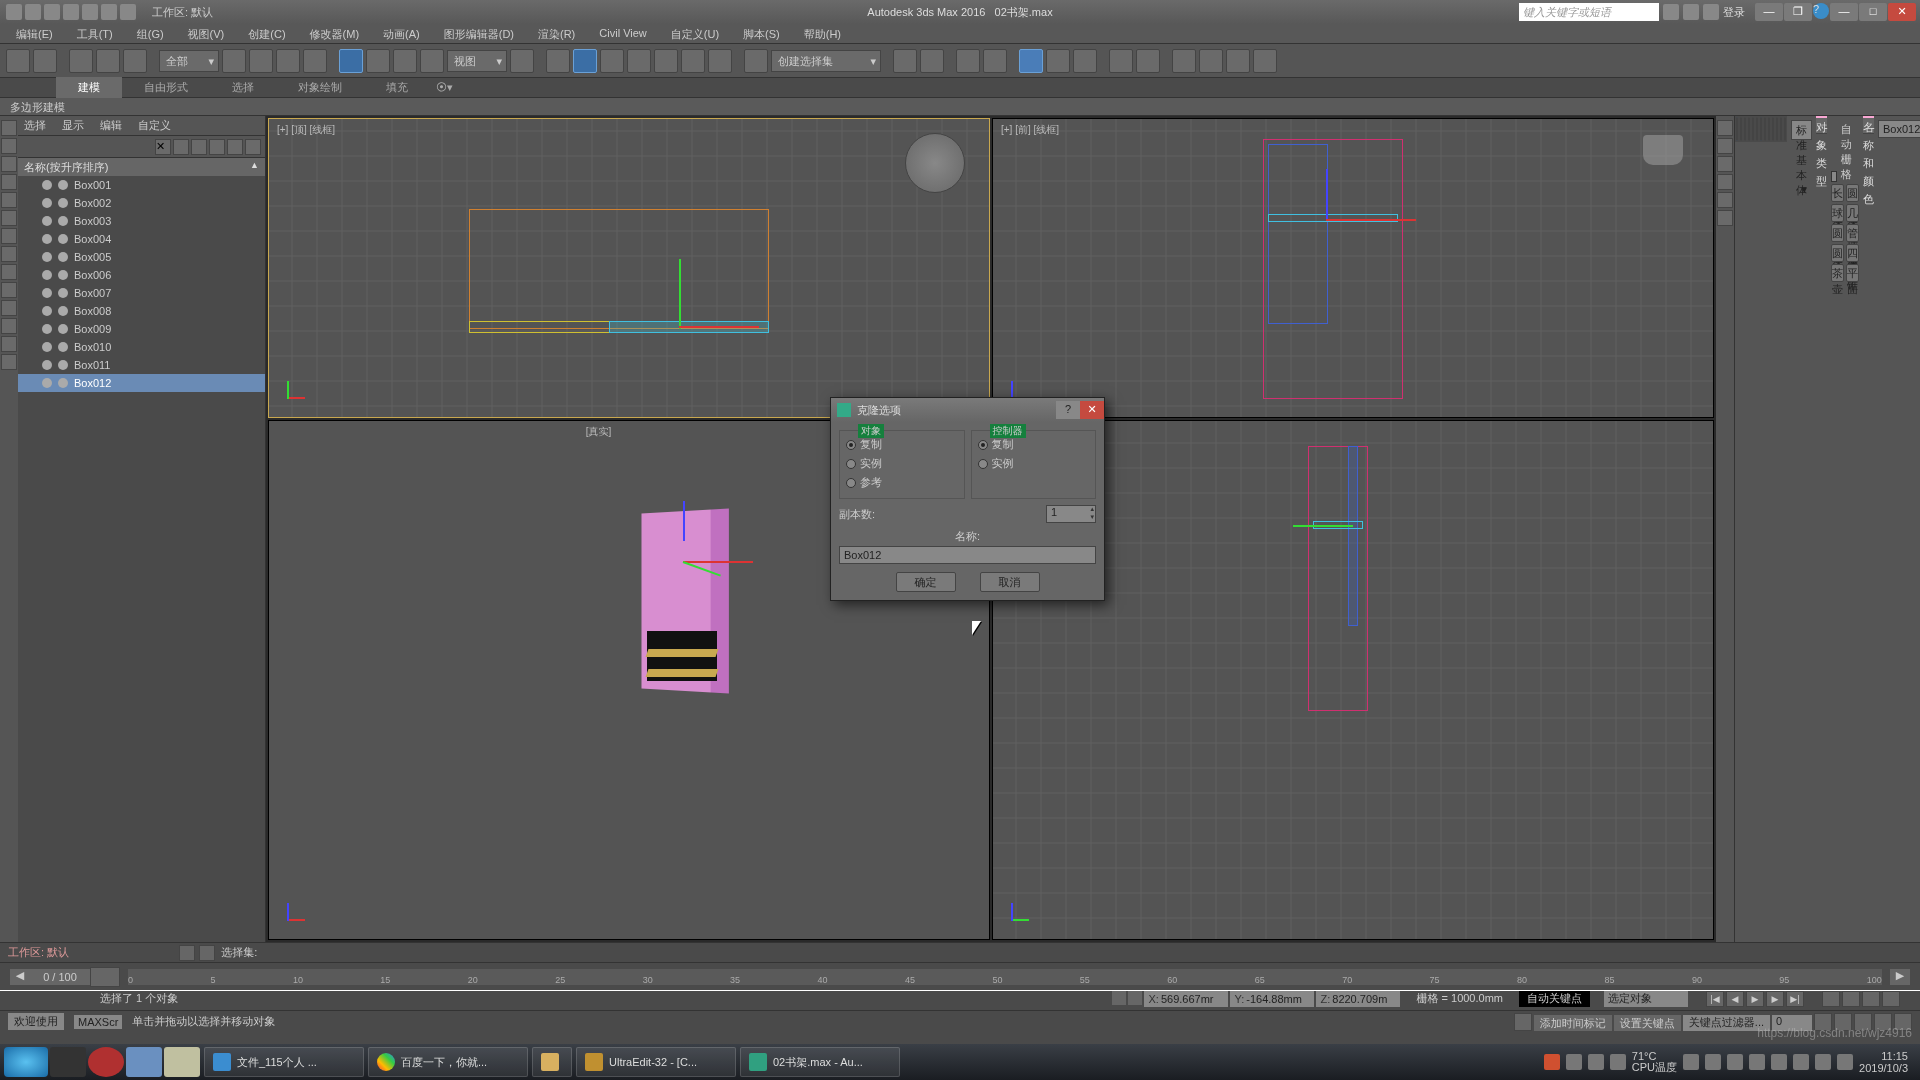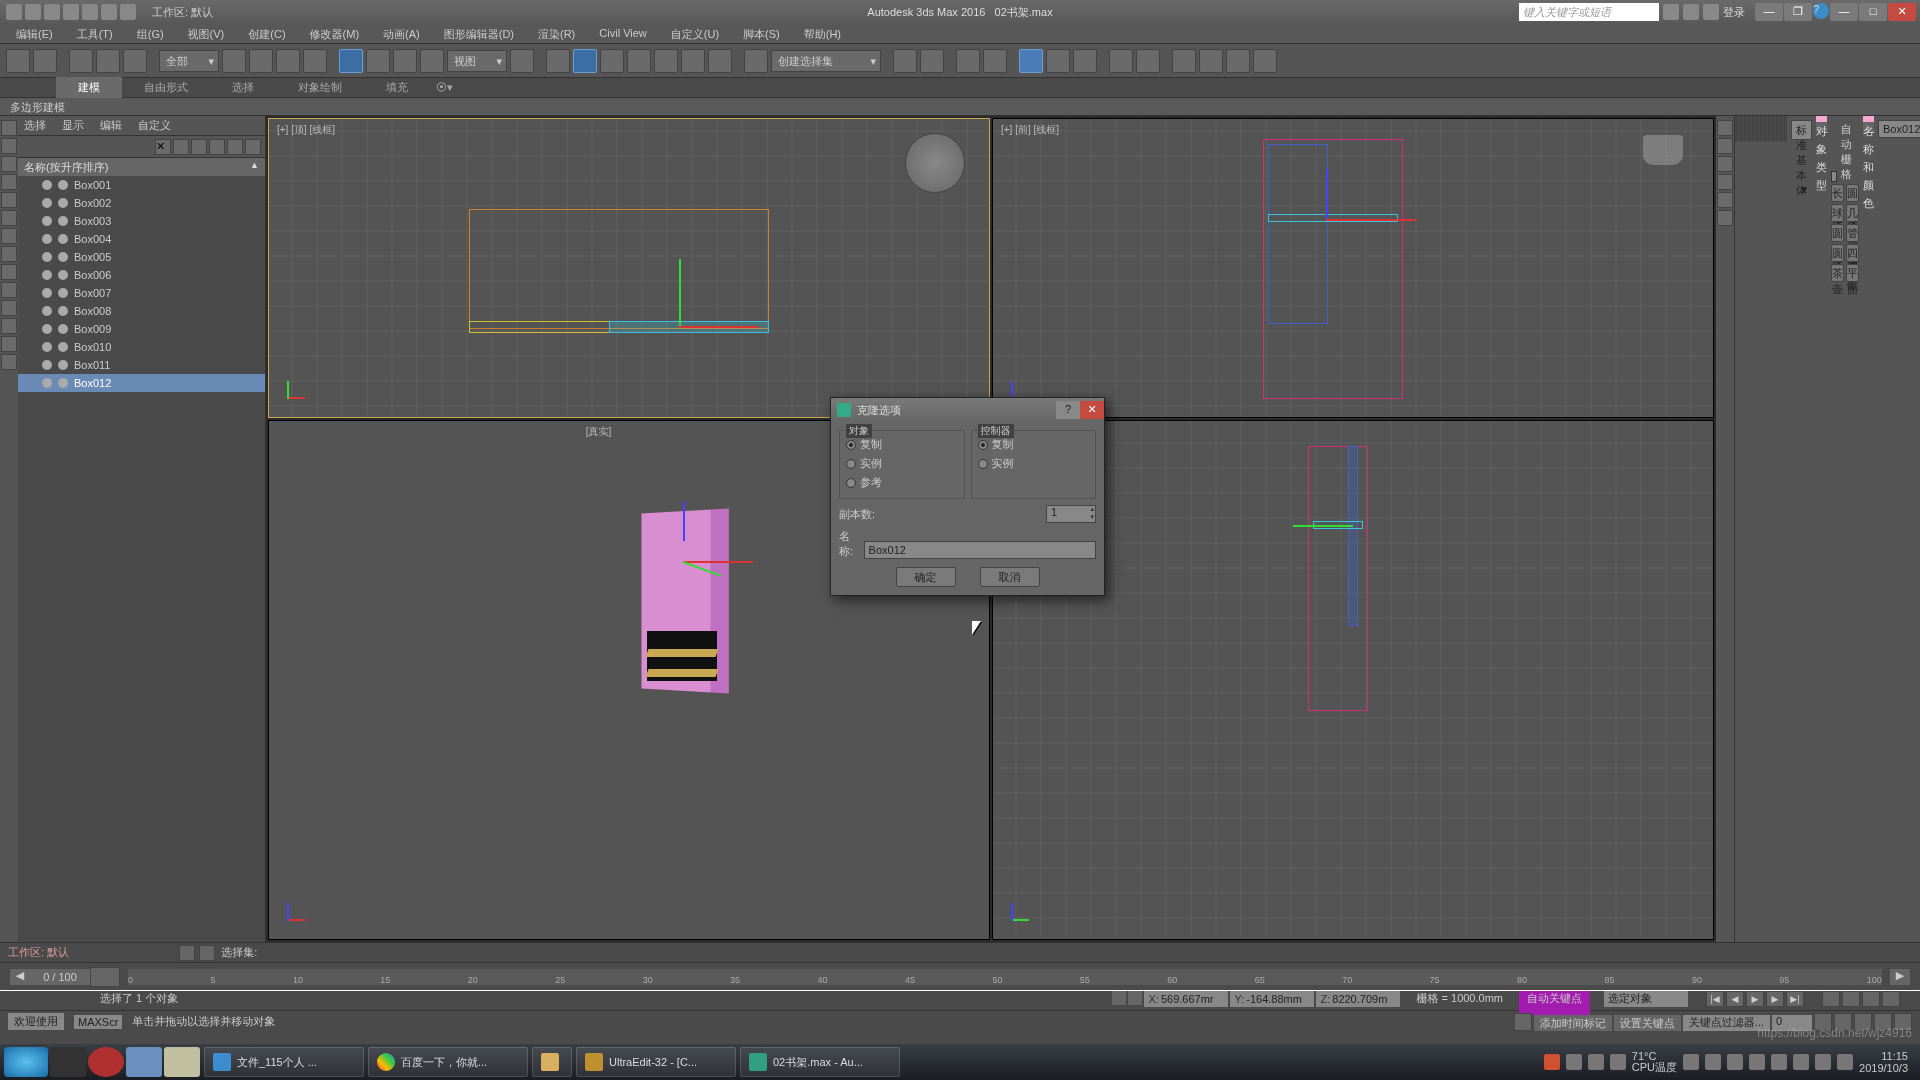--- a/index.html
+++ b/index.html
@@ -65,21 +65,21 @@
 .vcube { position: absolute; top: 14px; right: 24px; width: 60px; height: 60px; border-radius: 50%; background: radial-gradient(#888,#666); border: 1px solid #444; }
 .teapot-icon { position:absolute; top:16px; right:30px; width:40px; height:30px; background:#999; border-radius:4px 4px 10px 10px; opacity:0.6;}
 
 
 .cmdpanel { width: 186px; background: #555; border-left: 1px solid #333; display: flex; flex-direction: row; }
 .cmdpanel .tabrow { height: 26px; display: flex; background: #4a4a4a; }
 .cmdpanel .tabrow .t { flex: 1; background: #666; border: 1px solid #444; margin: 1px; border-radius: 3px; }
 .cmdpanel .tabrow .t.active { background: #3b6ea5; }
 .cmdpanel .dd { margin: 4px; height: 20px; background: #888; border: 1px solid #444; color: #222; padding: 2px 4px; position: relative; }
 .cmdpanel .dd::after { content: "▾"; position: absolute; right: 4px; }
-.cmdpanel .rollhead { background: #666; color: #ddd; text-align: center; height: 18px; line-height: 18px; border-top: 6px solid #f9a8d4; border-bottom: 1px solid #444; position:relative;}
+.cmdpanel .rollhead { background: #666; color: #ddd; text-align: center; height: 18px; line-height: 18px; border-top: 2px solid #f9a8d4; border-bottom: 1px solid #444; position:relative;}
 .cmdpanel .rollhead::before{content:"-"; position:absolute; left:8px;}
 .cmdpanel .rollbody { padding: 4px; }
 .cmdpanel .chk { color: #ccc; display: flex; align-items: flex-end; justify-content: center; gap: 4px; padding: 2px 0; }
 .cmdpanel .btnrow { display: flex; gap: 2px; margin-bottom: 2px; }
 .cmdpanel .pbtn { flex: 1; height: 18px; background: #777; border: 1px solid #444; color: #222; text-align: center; line-height: 16px; border-radius: 2px; }
 .cmdpanel .namefield { display:flex; gap:2px; padding: 4px;}
 .cmdpanel .namefield input{ flex:1; height:18px; background:#888; border:1px solid #444; color:#222; padding:0 4px;}
 .cmdpanel .namefield .col{ width:24px; height:18px; background:#e9a0d4; border:1px solid #444;}
 
 
@@ -96,21 +96,21 @@
 .timeline .ticks span{ color:#aaa; font-size:9px;}
 .timeline .framebox{ width:60px; text-align:center; color:#ccc; background:#666; height:16px; line-height:16px;}
 .timeline .scr{ width:20px; height:16px; background:#666; color:#ccc; text-align:center;}
 
 .status1 { height: 20px; background: #4a4a4a; display: flex; align-items:flex-start; padding: 0 20px; color:#ccc; gap:10px; border-top:1px solid #ffffff;}
 .status1 .left{ width:70px;}
 .status1 .coords { margin-left:auto; display:flex; gap:2px;}
 .status1 .coords .c{ background:#888; color:#222; height:16px; padding:0 4px; width:84px; display:flex; align-items:center;}
 .status1 .coords .c .lab{ color:#333; margin-right:2px;}
 .status1 .grid-info{ color:#ccc; margin-left:6px;}
-.status1 .keybtn{ background:#a21caf; height:24px; padding:0 8px; margin-left:6px;}
+.status1 .keybtn{ background:#000000; height:16px; padding:0 8px; margin-left:6px;}
 .status1 .keydd{ background:#888; color:#222; height:16px; width:84px; padding:0 4px; margin-left:4px;}
 .status1 .play{ display:flex; gap:2px; margin-left:8px;}
 .status1 .play .p{ width:18px; height:16px; background:#666; border:1px solid #444; color:#ccc; text-align:center; line-height:14px; font-size:9px;}
 
 .status2 { height: 22px; background: #4a4a4a; display:flex; align-items:center; padding:0 8px; color:#ccc; gap:10px; border-top:1px solid #333;}
 .status2 .welcome{ background:#888; color:#222; padding:1px 6px;}
 .status2 .r{ margin-left:auto; display:flex; gap:2px; align-items:flex-end;}
 .status2 .r .b{ width:18px; height:18px; background:#666; border:1px solid #444;}
 .status2 .txtbtn{ background:#666; padding:0 6px; height:16px; line-height:16px;}
 .status2 .sel{ background:#888; color:#222; padding:0 6px; height:16px;}
@@ -129,21 +129,21 @@
 
 .dialog { position:absolute; left:830px; top:397px; width:275px; background:#666; border:1px solid #222; box-shadow:4px 4px 12px rgba(0,0,0,0.6);}
 .dialog .titlebar2 { height:24px; background:linear-gradient(#7a7a7a,#666); display:flex; align-items:center; padding-left:6px; color:#ddd;}
 .dialog .titlebar2 .ico{ width:14px; height:14px; background:#3a8; margin-right:6px;}
 .dialog .titlebar2 .btns{ margin-left:auto; display:flex;}
 .dialog .titlebar2 .hb{ width:24px; height:18px; background:#888; color:#222; text-align:center; line-height:16px;}
 .dialog .titlebar2 .hb.cl{ background:#c54a3f; color:#fff;}
 .dialog .body{ padding:8px;}
 .dialog .groups{ display:flex; gap:6px;}
 .dialog .grp{ flex:1; border:1px solid #555; padding:4px 6px 6px; position:relative;}
-.dialog .grp .tt{ position:absolute; top:-7px; left:6px; background:#404040; color:#ccc; padding:0 3px; font-size:10px;}
+.dialog .grp .tt{ position:absolute; top:-7px; left:18px; background:#15803d; color:#ccc; padding:0 3px; font-size:10px;}
 .dialog .radio{ display:flex; align-items:center; gap:4px; color:#ccc; padding:2px 0;}
 .dialog .radio .r{ width:10px; height:10px; border-radius:50%; border:1px solid #333; background:#888; position:relative;}
 .dialog .radio .r.on::after{ content:""; position:absolute; inset:2px; border-radius:50%; background:#222;}
 .dialog .row{ display:flex; align-items:center; gap:6px; margin-top:6px;}
 .dialog .row label{ color:#ccc;}
 .dialog .spin{ width:50px; height:18px; background:#888; border:1px solid #444; color:#222; padding:0 14px 0 4px; position:relative;}
 .dialog .spin::after{ content:"▴\A▾"; white-space:pre; position:absolute; right:1px; top:-1px; font-size:7px; line-height:8px; color:#333;}
 .dialog .namein{ width:100%; height:18px; background:#888; border:1px solid #444; color:#222; padding:0 4px;}
 .dialog .dlgbtns{ display:flex; justify-content:center; gap:24px; margin-top:8px;}
 .dialog .dbtn{ width:60px; height:20px; background:#7a7a7a; border:1px solid #444; color:#222; text-align:center; line-height:18px; border-radius:2px;}
@@ -621,21 +621,21 @@
             <span class="r"></span>
             <span>实例</span>
           </div>
       </div>
     </div>
     <div class="row">
       <label>副本数:</label>
       <div style="flex:1"></div>
       <div class="spin">1</div>
     </div>
-    <div class="row" style="flex-direction:row;align-items:flex-end;gap:2px;">
+    <div class="row" style="flex-direction:column;align-items:center;gap:2px;">
       <label>名称:</label>
       <input class="namein" value="Box012" style="">
     </div>
     <div class="dlgbtns">
       <div class="dbtn">确定</div>
       <div class="dbtn">取消</div>
     </div>
   </div>
 </div>
 <div class="cursor"></div>

